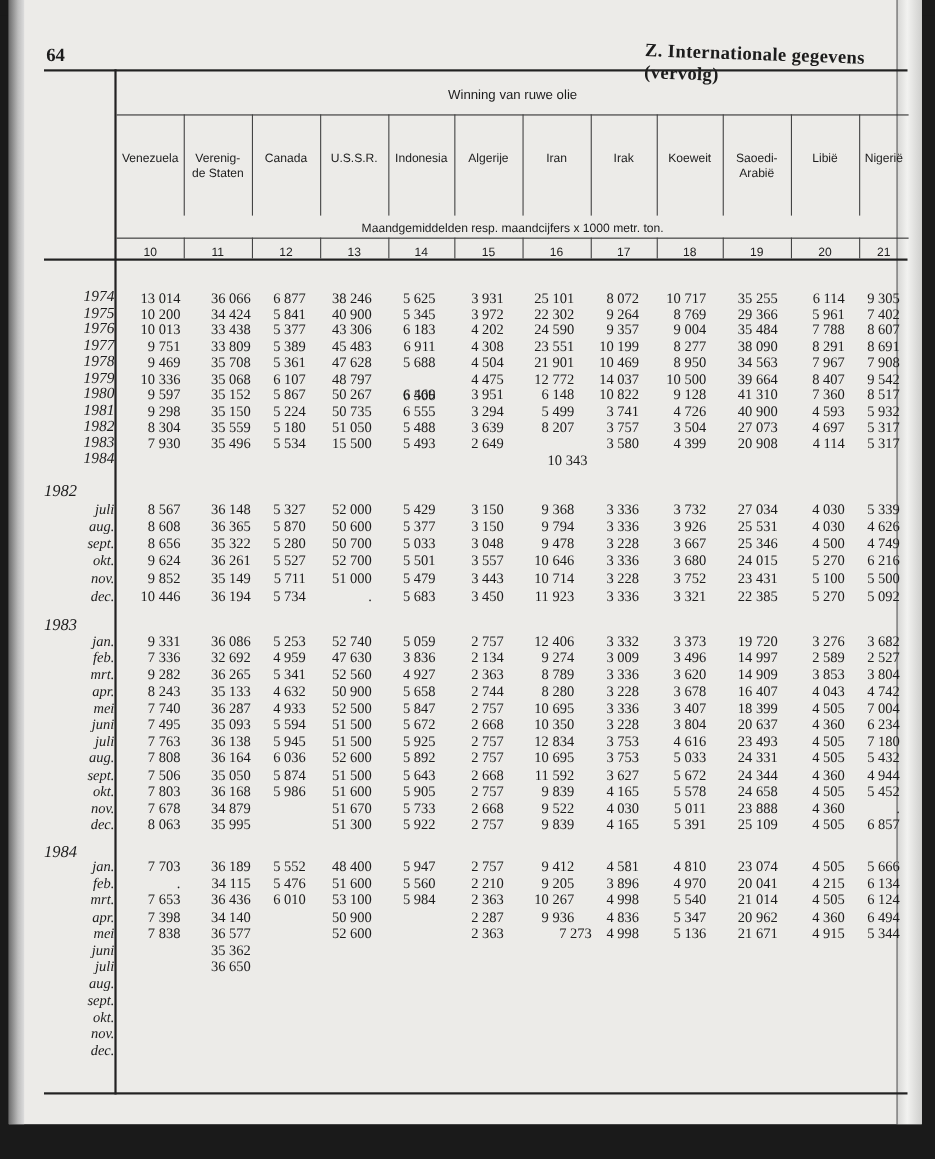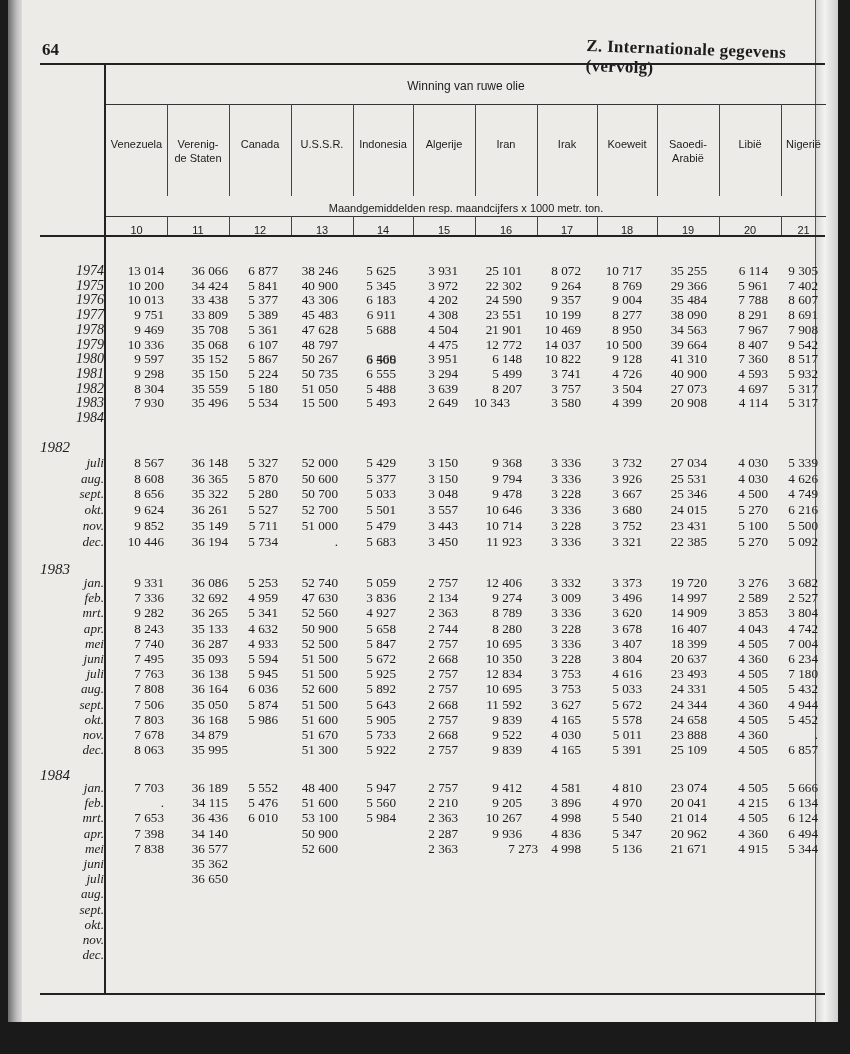--- a/index.html
+++ b/index.html
@@ -230,21 +230,21 @@
       <div class="val" style="right: 12px;">5 317</div>
     </div>
     <div class="row" style="top: 396.3px;">
       <div class="lbl" style="font-size: 14px;">1983</div>
       <div class="val" style="right: 666px;">7 930</div>
       <div class="val" style="right: 602px;">35 496</div>
       <div class="val" style="right: 552px;">5 534</div>
       <div class="val" style="right: 492px;">15 500</div>
       <div class="val" style="right: 434px;">5 493</div>
       <div class="val" style="right: 372px;">2 649</div>
-      <div class="val" style="right: 320px;">10 343</div>
+      <div class="val" style="right: 296px; margin-top: 16px;">10 343</div>
       <div class="val" style="right: 249px;">3 580</div>
       <div class="val" style="right: 188px;">4 399</div>
       <div class="val" style="right: 123px;">20 908</div>
       <div class="val" style="right: 62px;">4 114</div>
       <div class="val" style="right: 12px;">5 317</div>
     </div>
     <div class="row" style="top: 411px;">
       <div class="lbl" style="font-size: 14px;">1984</div>
       <div class="val" style="right: 666px;"></div>
       <div class="val" style="right: 602px;"></div>

